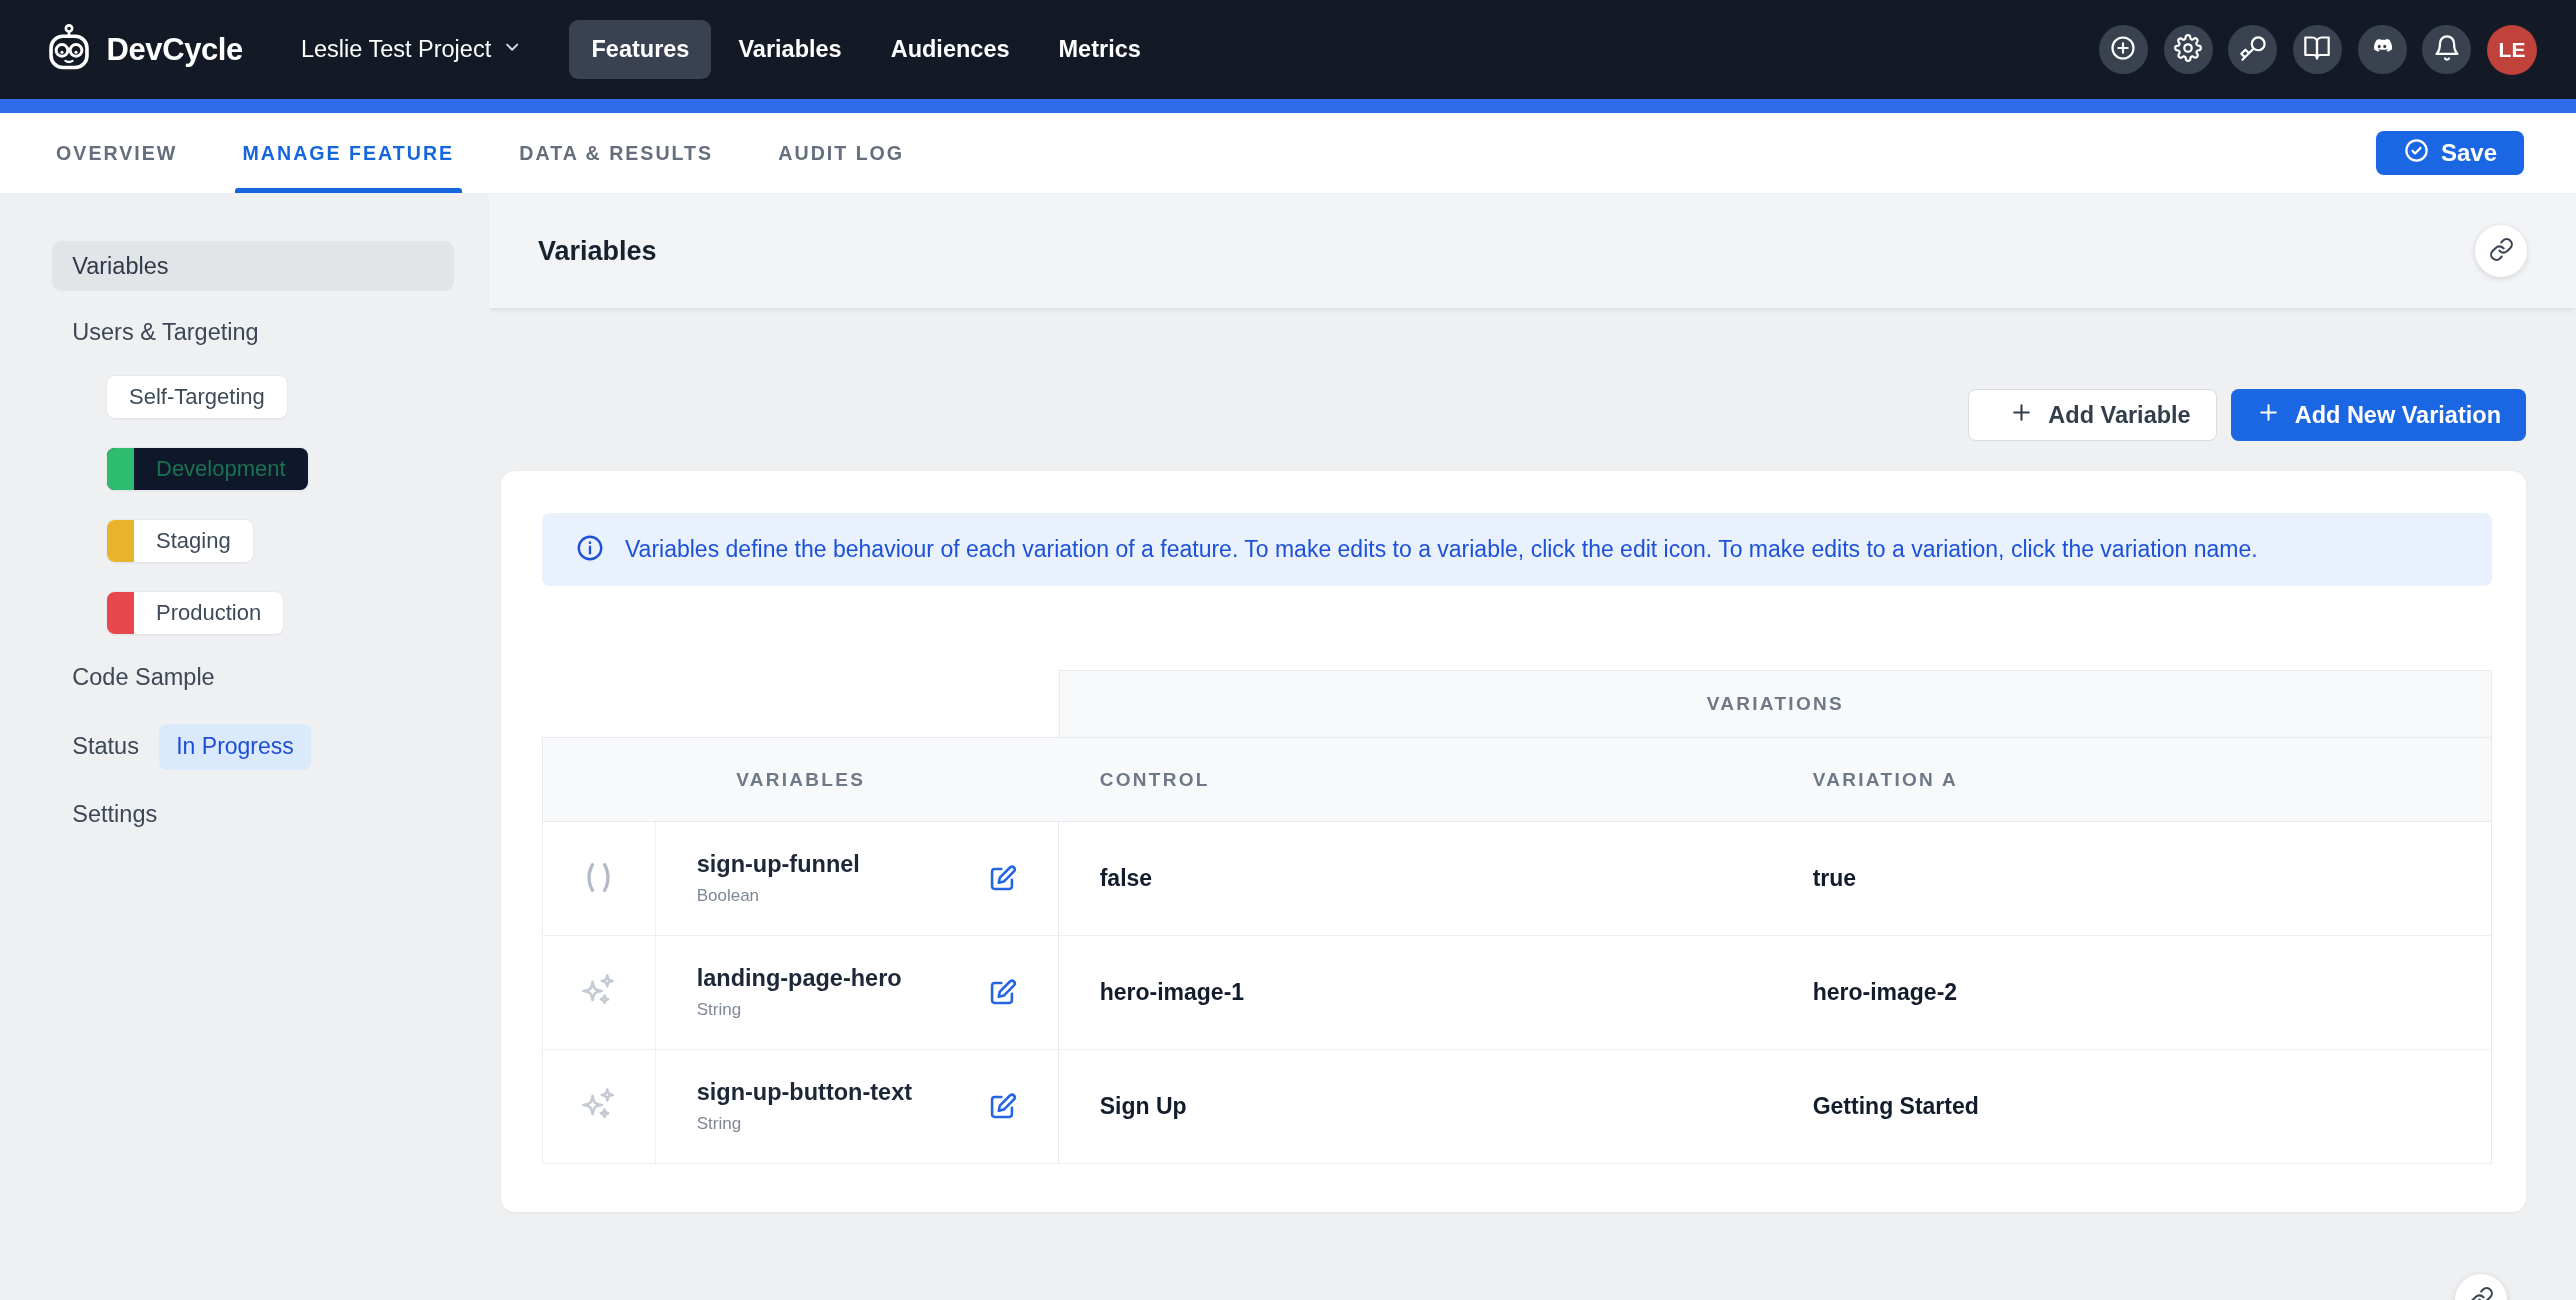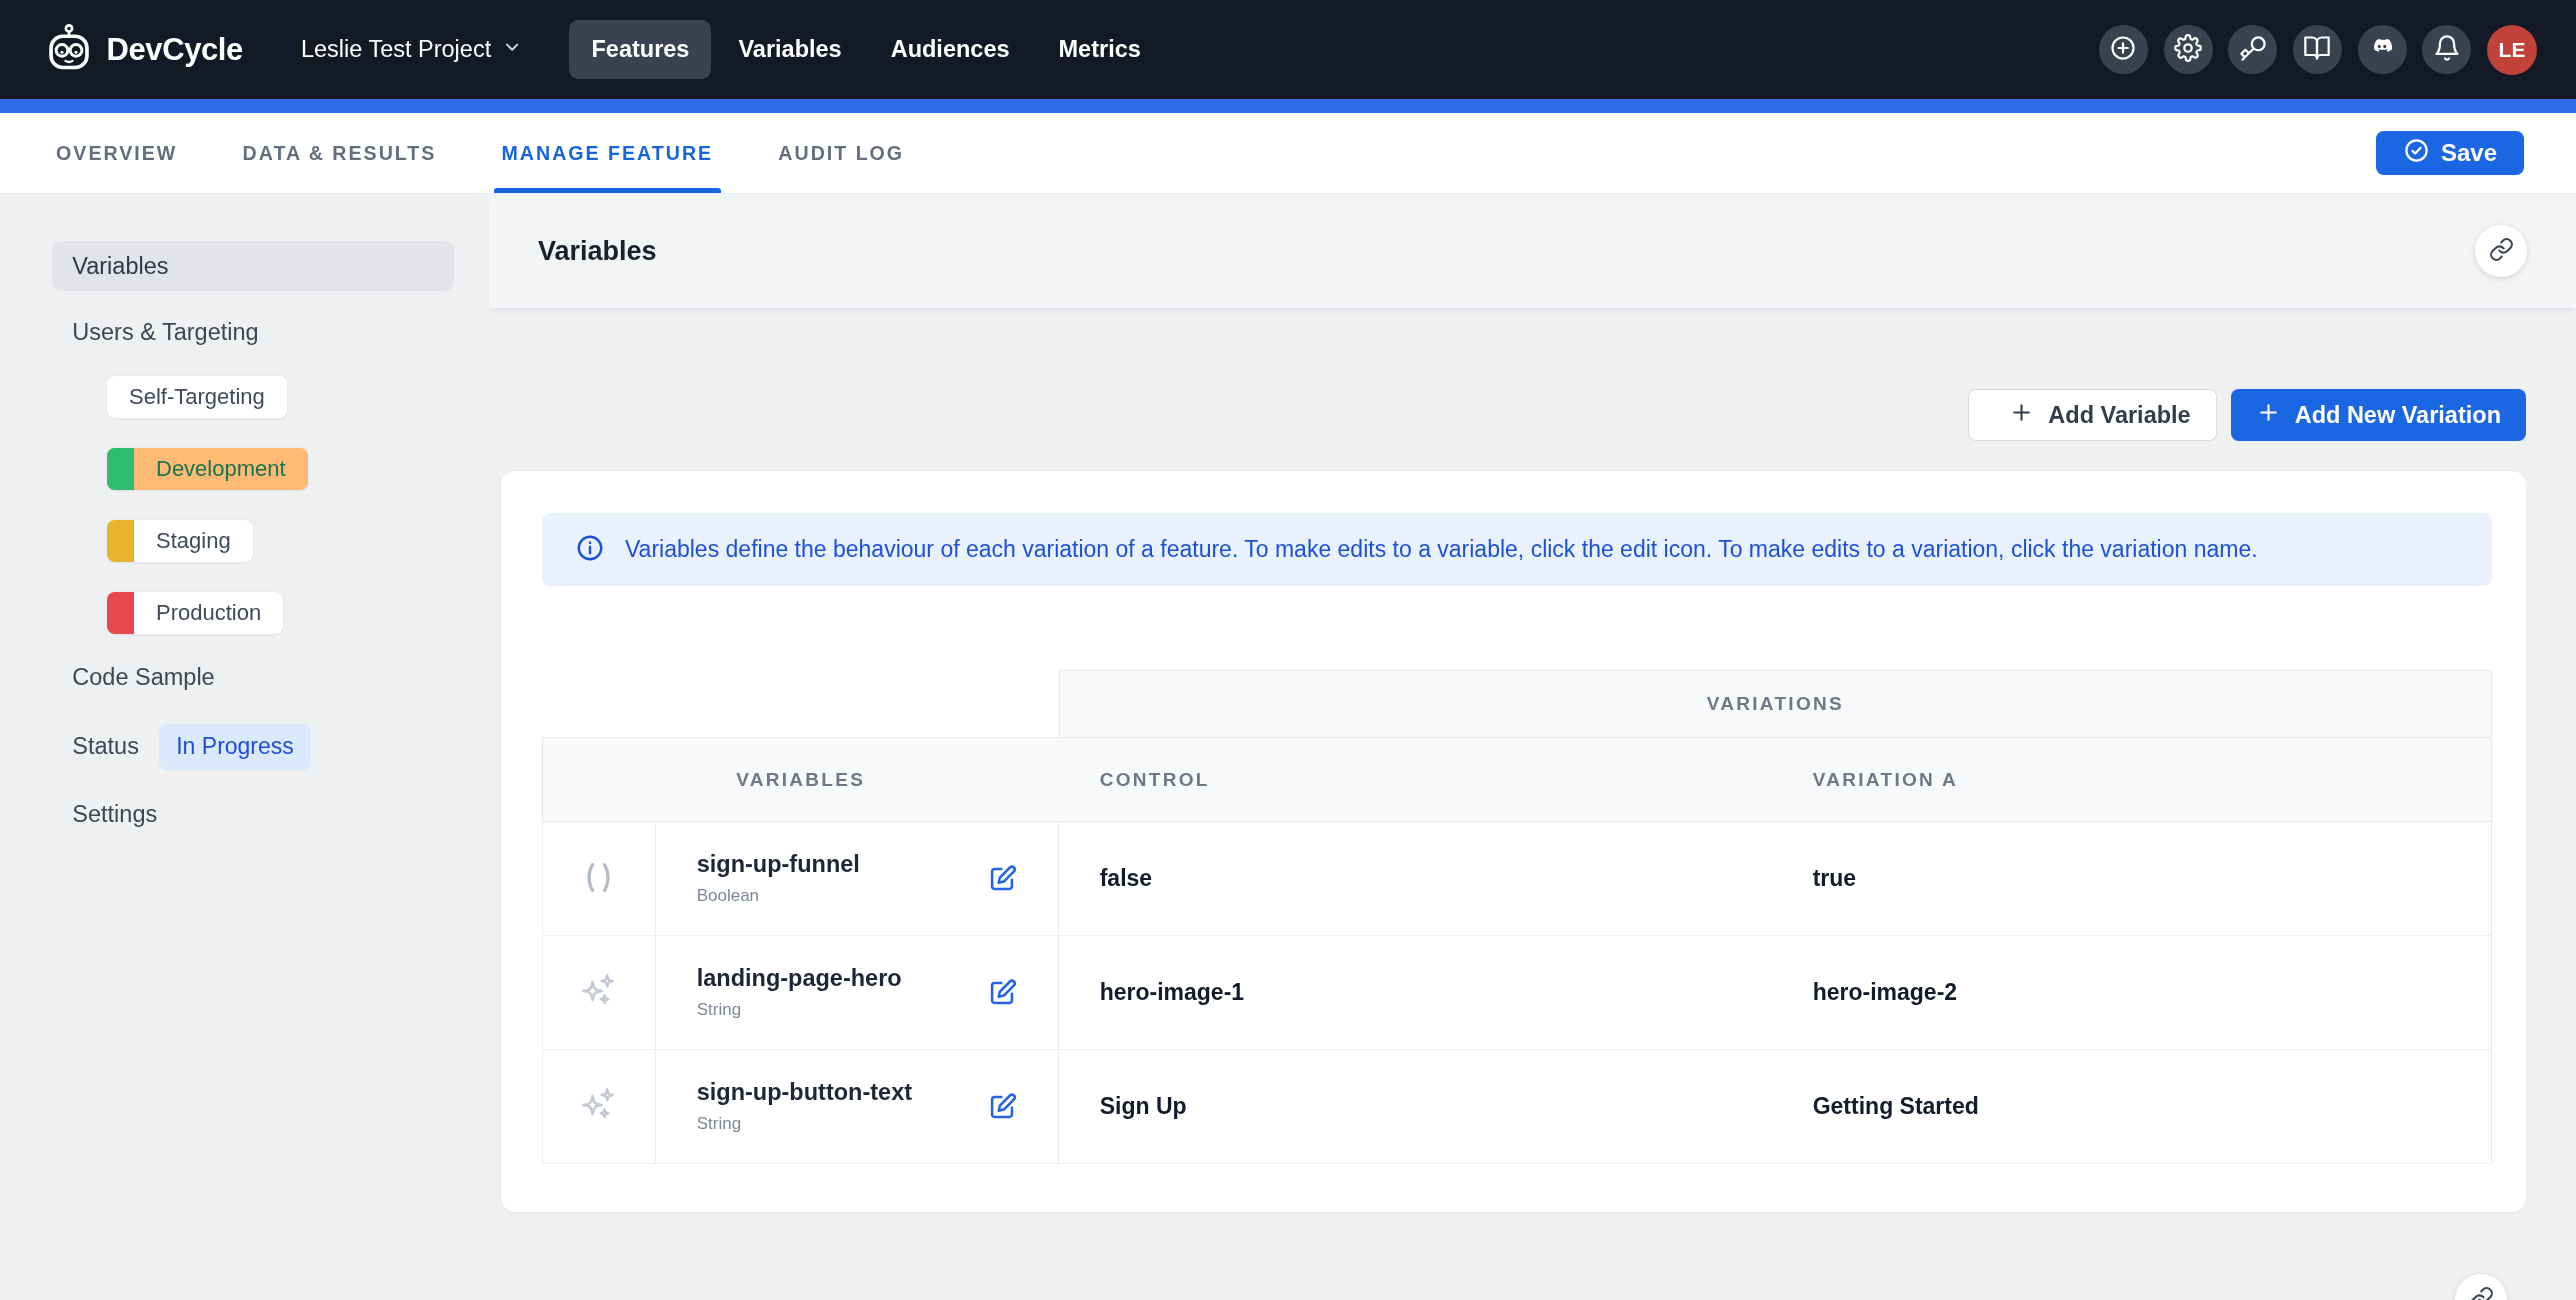--- a/index.html
+++ b/index.html
@@ -186,22 +186,22 @@
       </span>
     </button>
     <div class="avatar">LE</div>
   </div>
 </header>
 
 <div class="progress-bar"></div>
 
 <div class="tabbar">
   <div class="tab">OVERVIEW</div>
+  <div class="tab active">MANAGE FEATURE</div>
   <div class="tab">DATA &amp; RESULTS</div>
-  <div class="tab active">MANAGE FEATURE</div>
   <div class="tab">AUDIT LOG</div>
   <button class="save-btn">
     <span>
       <svg viewBox="0 0 24 24" width="27" height="27" fill="none" stroke="#fff" stroke-width="2" stroke-linecap="round" stroke-linejoin="round">
           <circle cx="12" cy="12" r="9"></circle>
           <path d="M8.5 12.3l2.3 2.3 4.7-4.9"></path>
         </svg>
     </span>
     <span>Save</span>
   </button>
@@ -210,21 +210,21 @@
 <div class="page-body">
 
   <aside class="sidebar">
     <div class="side-item-active">Variables</div>
     <div class="side-item">Users &amp; Targeting</div>
 
     <div class="env-list">
       <div class="env-row"><span class="env-pill" style="background: rgb(255, 255, 255);">
             <span class="env-label" style="color: rgb(63, 74, 89);">Self-Targeting</span>
           </span></div>
-      <div class="env-row"><span class="env-pill" style="background: #fdba74;">
+      <div class="env-row"><span class="env-pill" style="background: #0f172a;">
             <span class="bar" style="background: rgb(46, 189, 110);"></span>
             <span class="env-label" style="color: rgb(25, 115, 79);">Development</span>
           </span></div>
       <div class="env-row"><span class="env-pill" style="background: rgb(255, 255, 255);">
             <span class="bar" style="background: rgb(231, 180, 44);"></span>
             <span class="env-label" style="color: rgb(63, 74, 89);">Staging</span>
           </span></div>
       <div class="env-row"><span class="env-pill" style="background: rgb(255, 255, 255);">
             <span class="bar" style="background: rgb(230, 72, 78);"></span>
             <span class="env-label" style="color: rgb(63, 74, 89);">Production</span>

